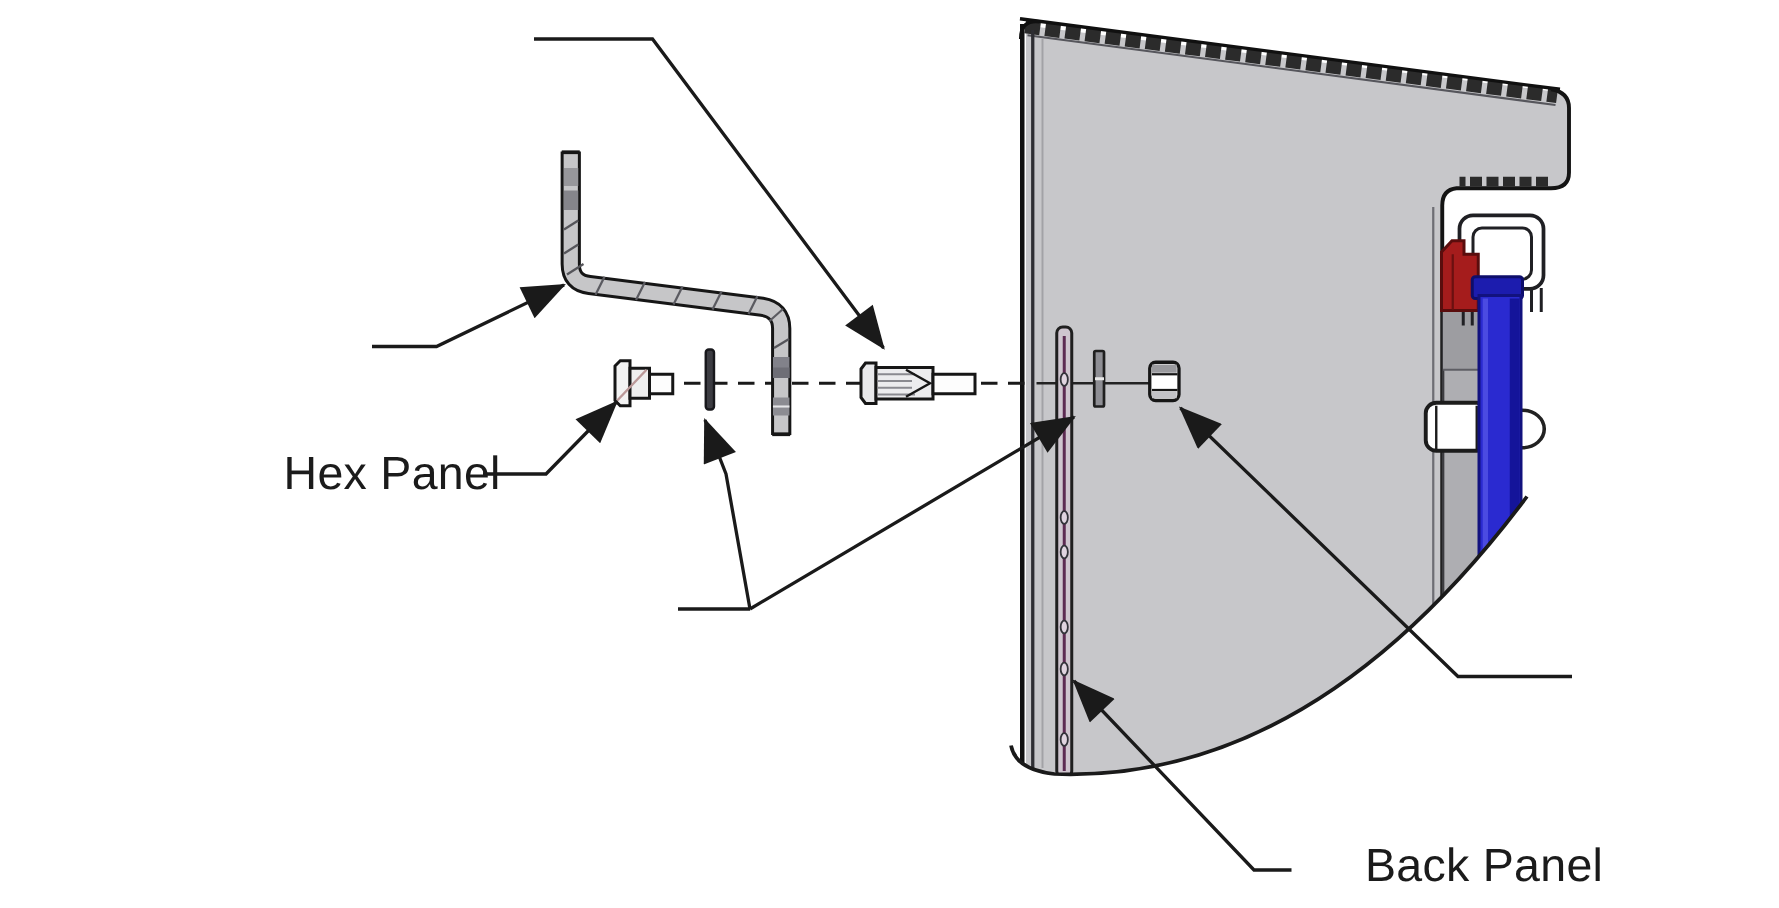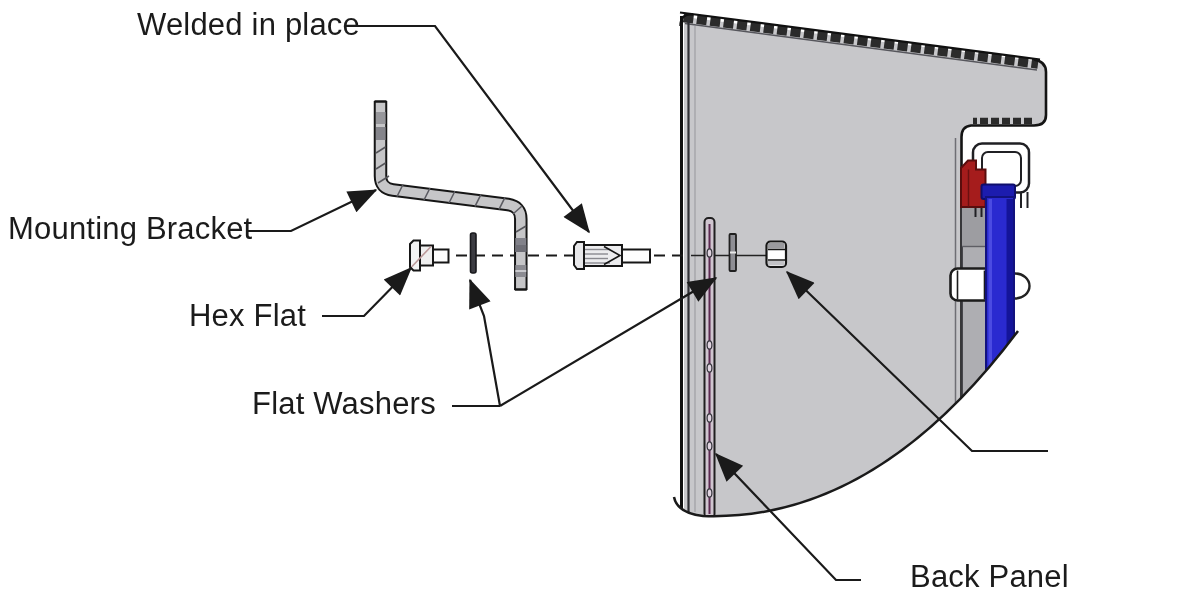--- a/index.html
+++ b/index.html
@@ -175,18 +175,15 @@
       <path d="M 248,231 L 291,231 L 376,190" marker-end="url(#arrow)"></path>
       <path d="M 322,316 L 364,316 L 411,268" marker-end="url(#arrow)"></path>
       <path d="M 452,406 L 500,406"></path>
       <path d="M 500,406 L 484,316 L 470,280" marker-end="url(#arrow)"></path>
       <path d="M 500,406 L 716,278" marker-end="url(#arrow)"></path>
       <path d="M 1048,451 L 972,451 L 787,272" marker-end="url(#arrow)"></path>
       <path d="M 861,580 L 836,580 L 716,454" marker-end="url(#arrow)"></path>
     </g>
   </svg>
 
-  <div class="label lbl-welded">Welded in place</div>
-  <div class="label lbl-mounting">Mounting Bracket</div>
-  <div class="label lbl-hexbolt">Hex Flat</div>
-  <div class="label lbl-flatwashers">Flat Washers</div>
+  <div class="label lbl-hexbolt">Hex Panel</div>
   <div class="label lbl-backpanel">Back Panel</div>
 </div>
 
 </body></html>

